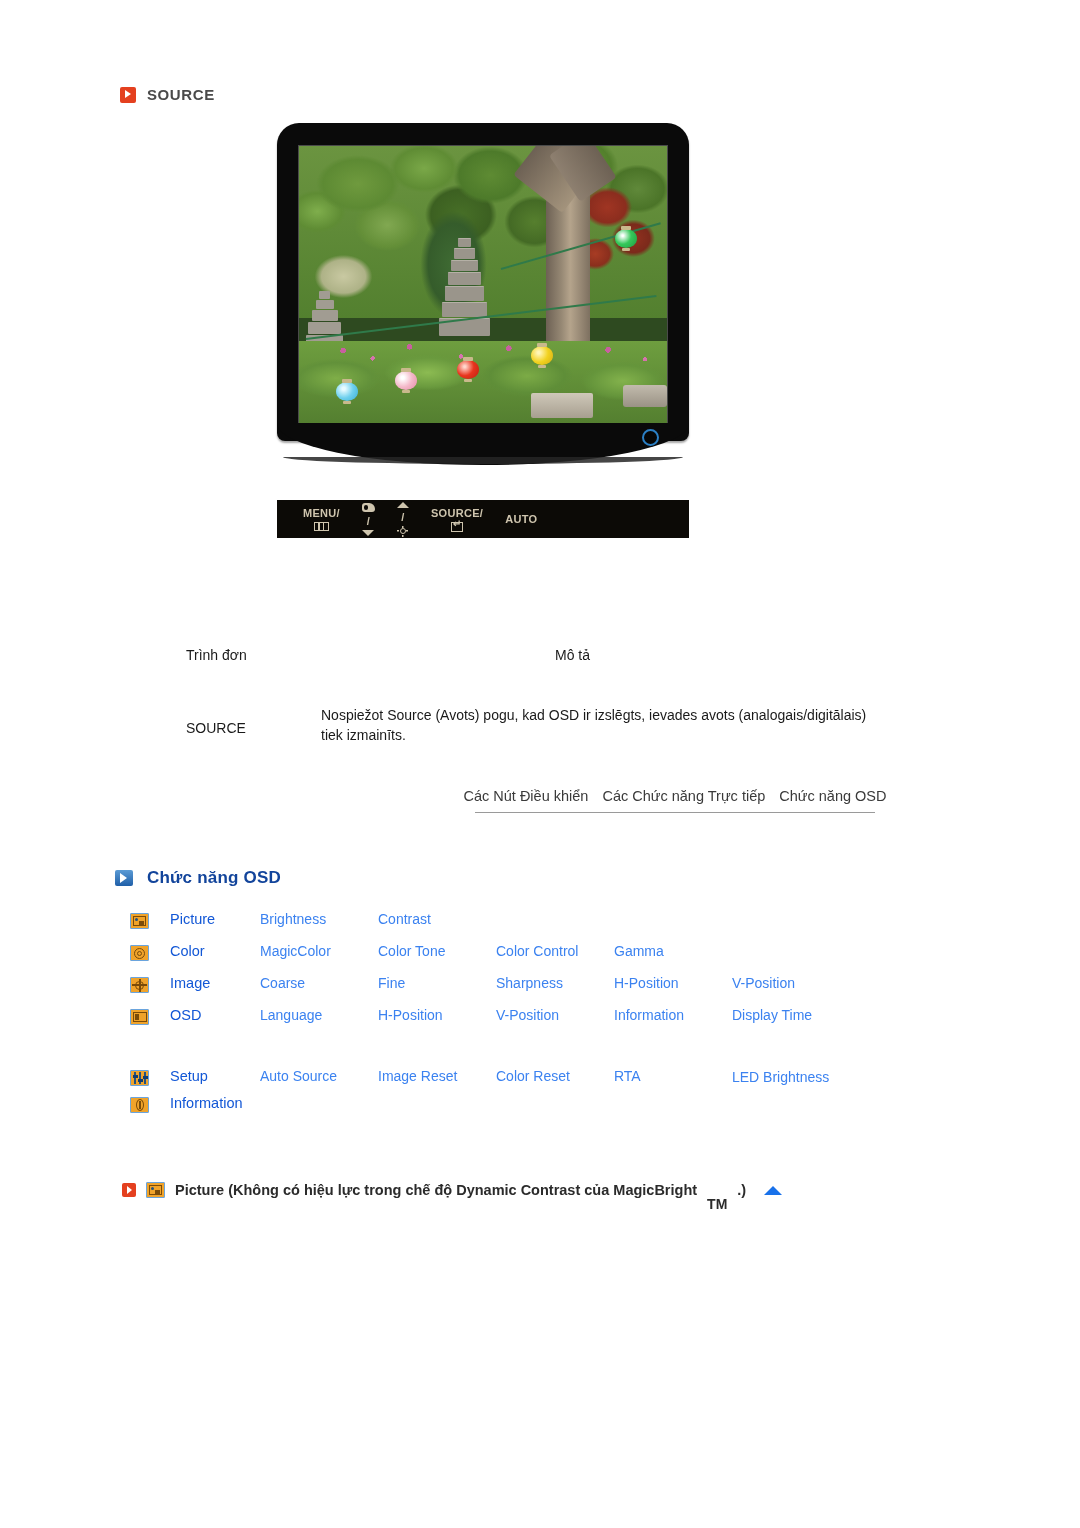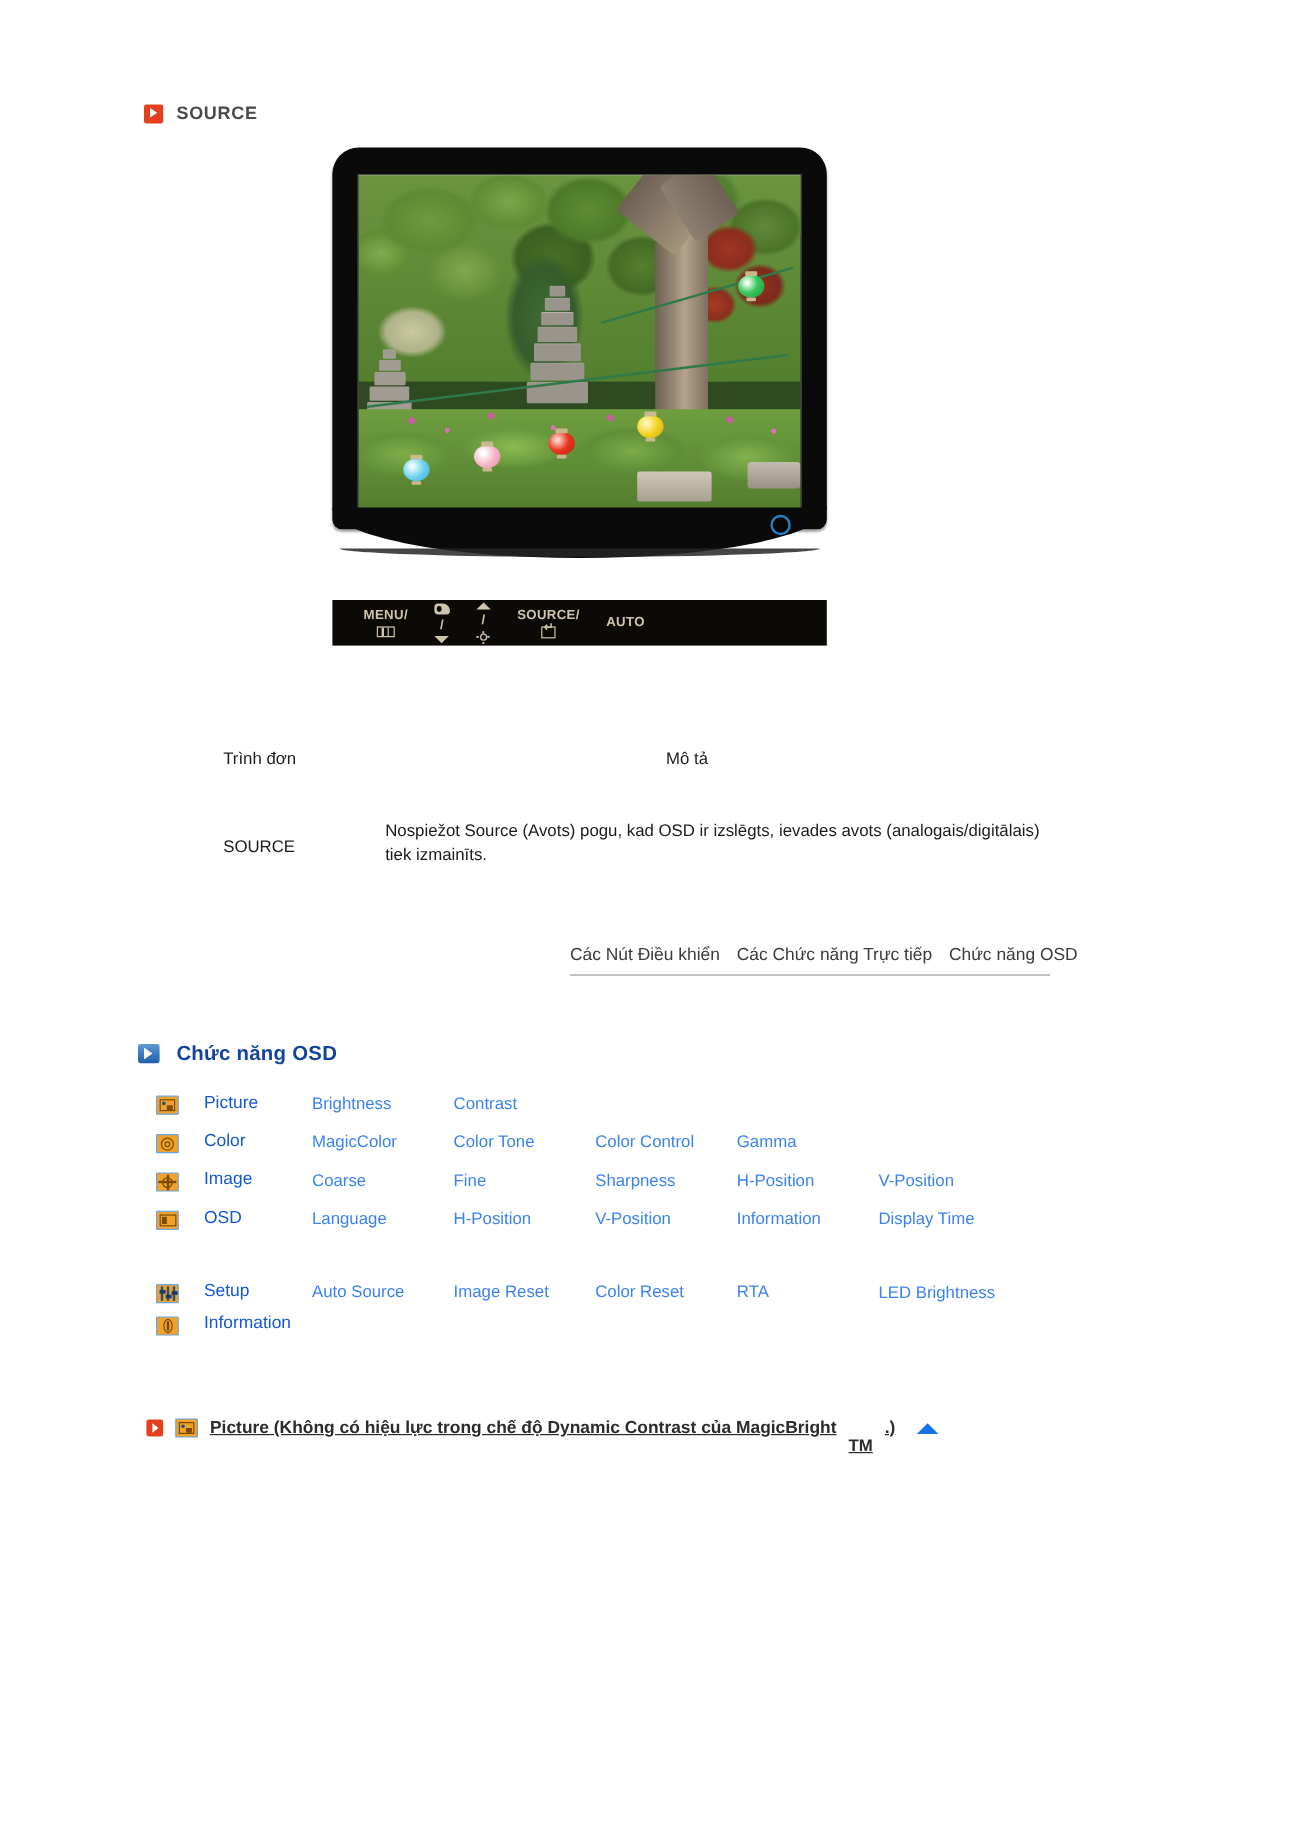--- a/index.html
+++ b/index.html
@@ -396,21 +396,21 @@
     right: 0; bottom: 6%;
     width: 12%; height: 8%;
     background: linear-gradient(to bottom, #c2bbad, #9a9285);
     border-radius: 3px;
   }
 
   
   .desc-table {
     position: absolute;
     left: 186px;
-    top: 624px;
+    top: 647px;
     width: 700px;
   }
   .desc-head {
     position: relative;
     height: 30px;
     font-size: 14px;
     color: #1a1a1a;
   }
   .desc-head .col-menu { position: absolute; left: 0; top: 0; }
   .desc-head .col-desc { position: absolute; left: 369px; top: 0; }
@@ -430,20 +430,21 @@
     left: 475px;
     top: 788px;
     width: 400px;
     border-bottom: 1.5px solid #9a9a9a;
     padding-bottom: 8px;
     display: flex;
     gap: 14px;
     font-size: 14.5px;
     color: #3a3a3a;
     white-space: nowrap;
+    justify-content: center;
   }
   .nav-strip span { cursor: pointer; }
 
   
   .osd-heading {
     position: absolute;
     left: 115px;
     top: 868px;
     display: flex;
     align-items: center;
@@ -552,21 +553,20 @@
     position: absolute;
     left: 122px;
     top: 1168px;
     display: flex;
     align-items: center;
     gap: 10px;
     font-size: 14.5px;
     font-weight: bold;
     color: #2b2b2b;
     white-space: nowrap;
-    text-decoration: underline;
   }
   .bottom-note .marker-red { width: 14px; height: 14px; }
   .bottom-note .marker-red::after { left: 4.5px; top: 3px; border-left-width: 5.5px; border-top-width: 4px; border-bottom-width: 4px; }
   .tm {
     font-size: 14px;
     vertical-align: super;
     margin-top: 28px;
   }
   .tri-up-blue {
     display: inline-block;

